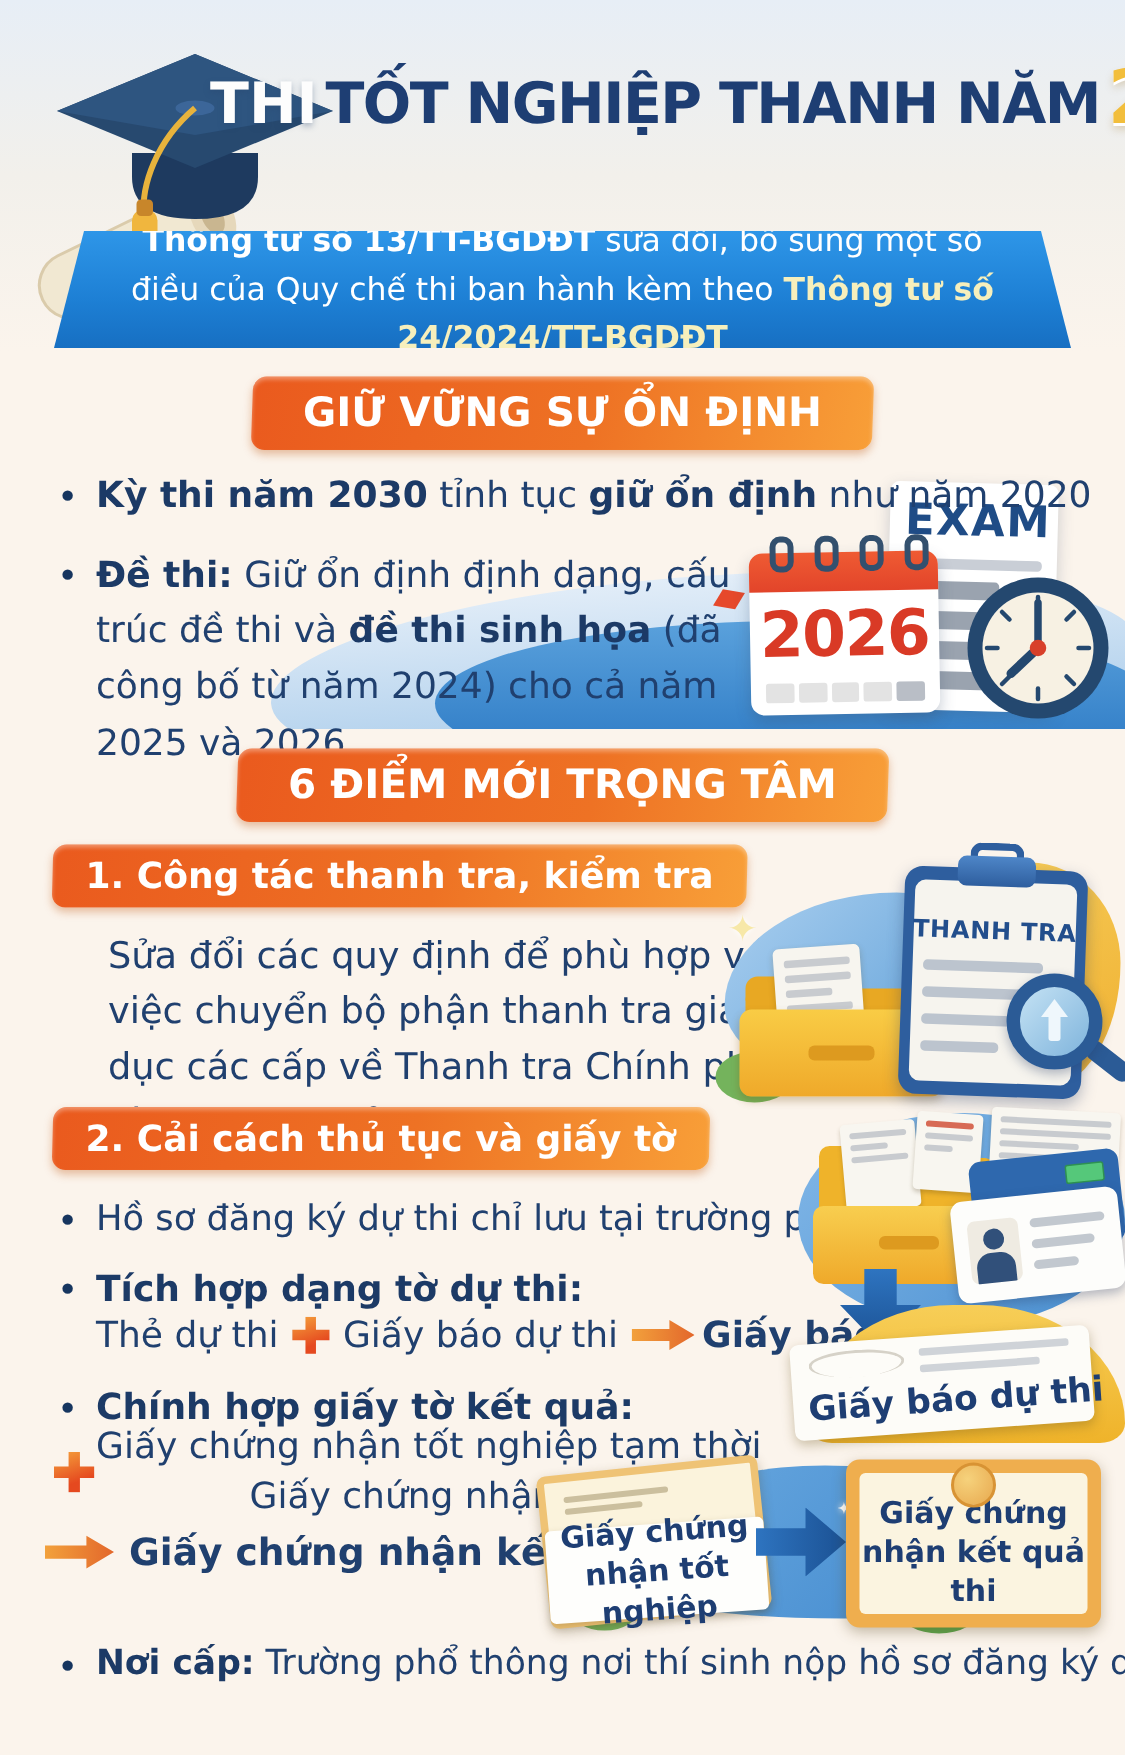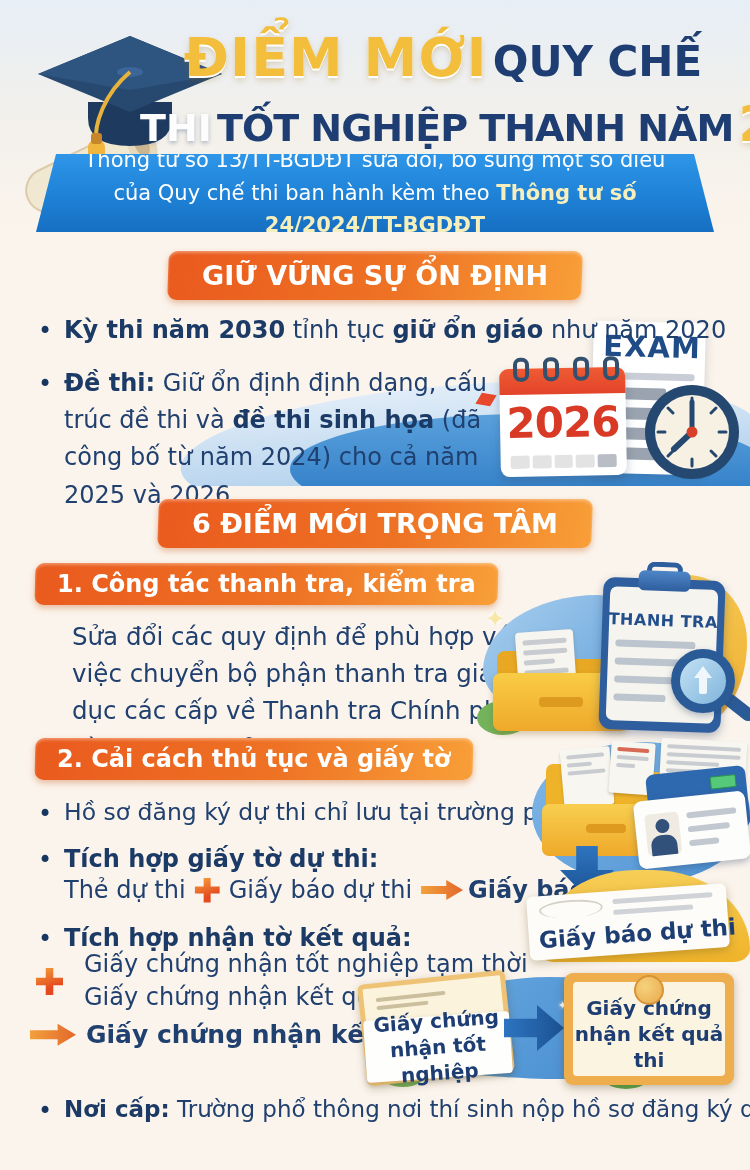--- a/index.html
+++ b/index.html
@@ -20,21 +20,21 @@
   .t-white{color:#FDFDFD;font-weight:800;font-size:38px;text-shadow:0 2px 4px rgba(40,70,110,.35);}
   .t-navy2{color:#1E3E73;font-weight:800;font-size:38px;letter-spacing:-1px;}
   .t-year{color:#F2BE3C;font-weight:800;font-size:50px;letter-spacing:1px;
     text-shadow:0 2px 0 #fff,0 4px 6px rgba(150,100,0,.25);}
 
   .ribbon{left:36px;top:154px;width:678px;height:78px;
     background:linear-gradient(180deg,#2E96E8 0%,#1D7FD4 60%,#176FC2 100%);
     clip-path:polygon(20px 0,calc(100% - 20px) 0,100% 100%,0 100%);
     display:flex;align-items:center;justify-content:center;text-align:center;
     color:#fff;font-size:21px;line-height:1.55;padding:0 34px;box-sizing:border-box;}
-  .ribbon b{font-weight:400;}
+  .ribbon b{font-weight:700;}
   .ribbon .yel{color:#F6EFBC;font-weight:700;}
 
   
   .badge{background:linear-gradient(100deg,#EA5A1E 0%,#EE7224 55%,#F89F38 100%);
     color:#fff;font-weight:700;border-radius:9px;
     box-shadow:0 3px 6px rgba(190,80,10,.35), inset 0 2px 3px rgba(255,255,255,.35);}
   .badge-center{left:50%;transform:translateX(-50%) skewX(-2deg);
     padding:9px 34px;font-size:27px;white-space:nowrap;}
   .badge-center>span{display:inline-block;transform:skewX(2deg);}
   .badge-left{transform:skewX(-1.5deg);padding:7px 22px;font-size:24px;white-space:nowrap;}
@@ -187,24 +187,20 @@
     <path d="M68,86 h84 v16 q0,28 -42,28 q-42,0 -42,-28 z" fill="#1E3A5F"></path>
     <polygon points="110,20 202,58 110,96 18,58" fill="#27496F"></polygon>
     <polygon points="110,20 202,58 110,74 18,58" fill="#2E5580"></polygon>
     <ellipse cx="110" cy="56" rx="13" ry="5" fill="#3C6699"></ellipse>
     <path d="M110,56 C84,78 74,108 76,128" stroke="#E8B33C" stroke-width="4" fill="none"></path>
     <rect x="68" y="124" width="17" height="28" rx="7" fill="#F0B63E"></rect>
     <rect x="71" y="117" width="11" height="11" rx="3" fill="#C8862A"></rect>
   </svg>
 
   <div class="abs title-wrap">
-    <div class="t-line1">
-      <span class="t-yellow">ĐIỂM MỚI</span>
-      <span class="t-navy-big">QUY CHẾ</span>
-    </div>
     <div class="t-line2">
       <span class="t-white">THI</span>
       <span class="t-navy2">TỐT NGHIỆP THANH NĂM</span>
       <span class="t-year">2026</span>
     </div>
   </div>
 
   <div class="abs ribbon">
     <div>
       <b>Thông tư số 13/TT-BGDĐT</b><span> sửa đổi, bổ sung một số điều của Quy chế thi ban hành kèm theo </span><span class="yel">Thông tư số 24/2024/TT-BGDĐT</span>
@@ -257,21 +253,21 @@
       </g>
       <line x1="50" y1="50" x2="50" y2="20" stroke="#24486F" stroke-width="5" stroke-linecap="round"></line>
       <line x1="50" y1="50" x2="32" y2="67" stroke="#24486F" stroke-width="6" stroke-linecap="round"></line>
       <circle cx="50" cy="50" r="5.5" fill="#D8402A"></circle>
     </svg>
   </div>
 
   <div class="abs" style="left:38px;top:312px;width:600px;">
     <div class="bullet-row nowrap">
       <span class="dot">•</span>
-      <span><b>Kỳ thi năm 2030</b><span> tỉnh tục </span><b>giữ ổn giáo</b><span> như năm 2020</span></span>
+      <span><b>Kỳ thi năm 2030</b><span> tỉnh tục </span><b>giữ ổn định</b><span> như năm 2020</span></span>
     </div>
     <div class="bullet-row" style="margin-top:16px;width:462px;line-height:1.55;">
       <span class="dot">•</span>
       <span><b>Đề thi:</b><span> Giữ ổn định định dạng, cấu trúc đề thi và </span><b>đề thi sinh họa</b><span> (đã công bố từ năm 2024) cho cả năm 2025 và 2026</span></span>
     </div>
   </div>
 
   <div class="abs badge badge-center" style="top:499px;">
     <span>6 ĐIỂM MỚI TRỌNG TÂM</span>
   </div>
@@ -320,39 +316,39 @@
     <span>2. Cải cách thủ tục và giấy tờ</span>
   </div>
 
   <div class="abs bullet-row nowrap" style="left:38px;top:795px;font-size:23.5px;">
     <span class="dot">•</span>
     <span>Hồ sơ đăng ký dự thi chỉ lưu tại trường phổ thông</span>
   </div>
 
   <div class="abs bullet-row nowrap" style="left:38px;top:841px;">
     <span class="dot">•</span>
-    <b>Tích hợp giấy tờ dự thi:</b>
+    <b>Tích hợp dạng tờ dự thi:</b>
   </div>
 
   <div class="abs nowrap" style="left:64px;top:876px;display:flex;align-items:center;gap:9px;color:#20406F;font-size:24px;">
     <span>Thẻ dự thi</span>
     <span class="plus-icon"></span>
     <span>Giấy báo dự thi</span>
     <span class="arrow-icon"></span>
     <b style="margin-left:-4px;">Giấy báo dự thi</b>
   </div>
 
   <div class="abs bullet-row nowrap" style="left:38px;top:920px;">
     <span class="dot">•</span>
-    <b>Tích hợp nhận tờ kết quả:</b>
+    <b>Chính hợp giấy tờ kết quả:</b>
   </div>
 
   <div class="abs" style="left:36px;top:948px;">
     <span class="plus-icon" style="position:absolute;left:0;top:20px;width:27px;height:27px;"></span>
-    <div class="navy" style="margin-left:48px;font-size:24px;line-height:1.38;white-space:nowrap;">
+    <div class="navy" style="margin-left:28px;font-size:24px;line-height:1.38;white-space:nowrap;text-align:right;">
       <div>Giấy chứng nhận tốt nghiệp tạm thời</div>
       <div>Giấy chứng nhận kết quả thi</div>
     </div>
     <div style="display:flex;align-items:center;gap:10px;margin-top:6px;margin-left:-6px;">
       <span class="arrow-icon" style="width:46px;height:26px;flex:0 0 46px;"></span>
       <b class="navy" style="font-size:25px;white-space:nowrap;">Giấy chứng nhận kết quả thi</b>
     </div>
   </div>
 
   <div class="abs illu3">

